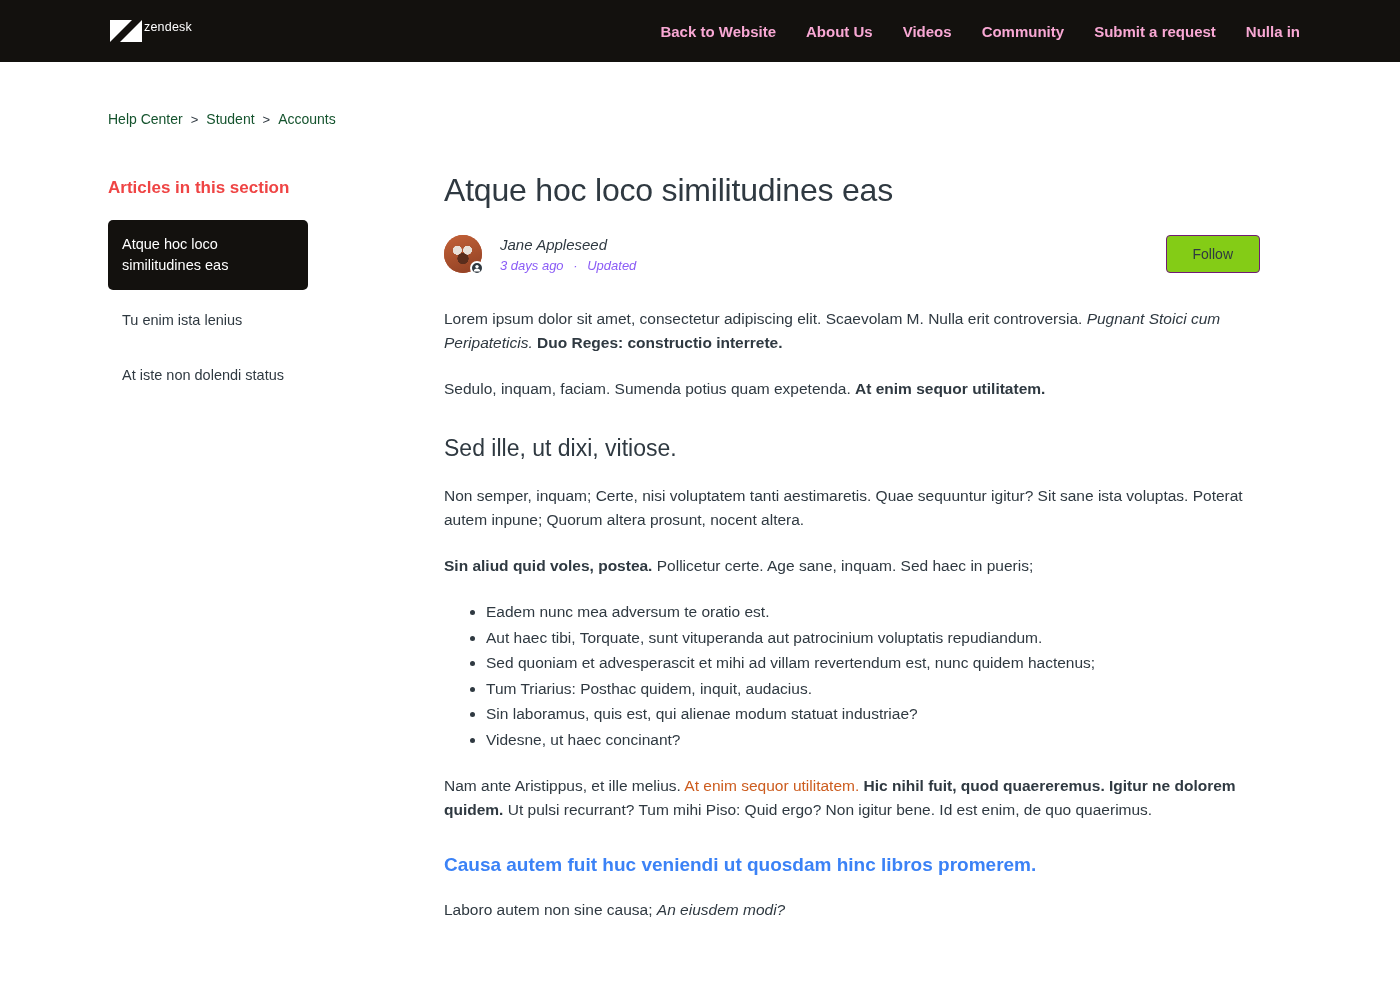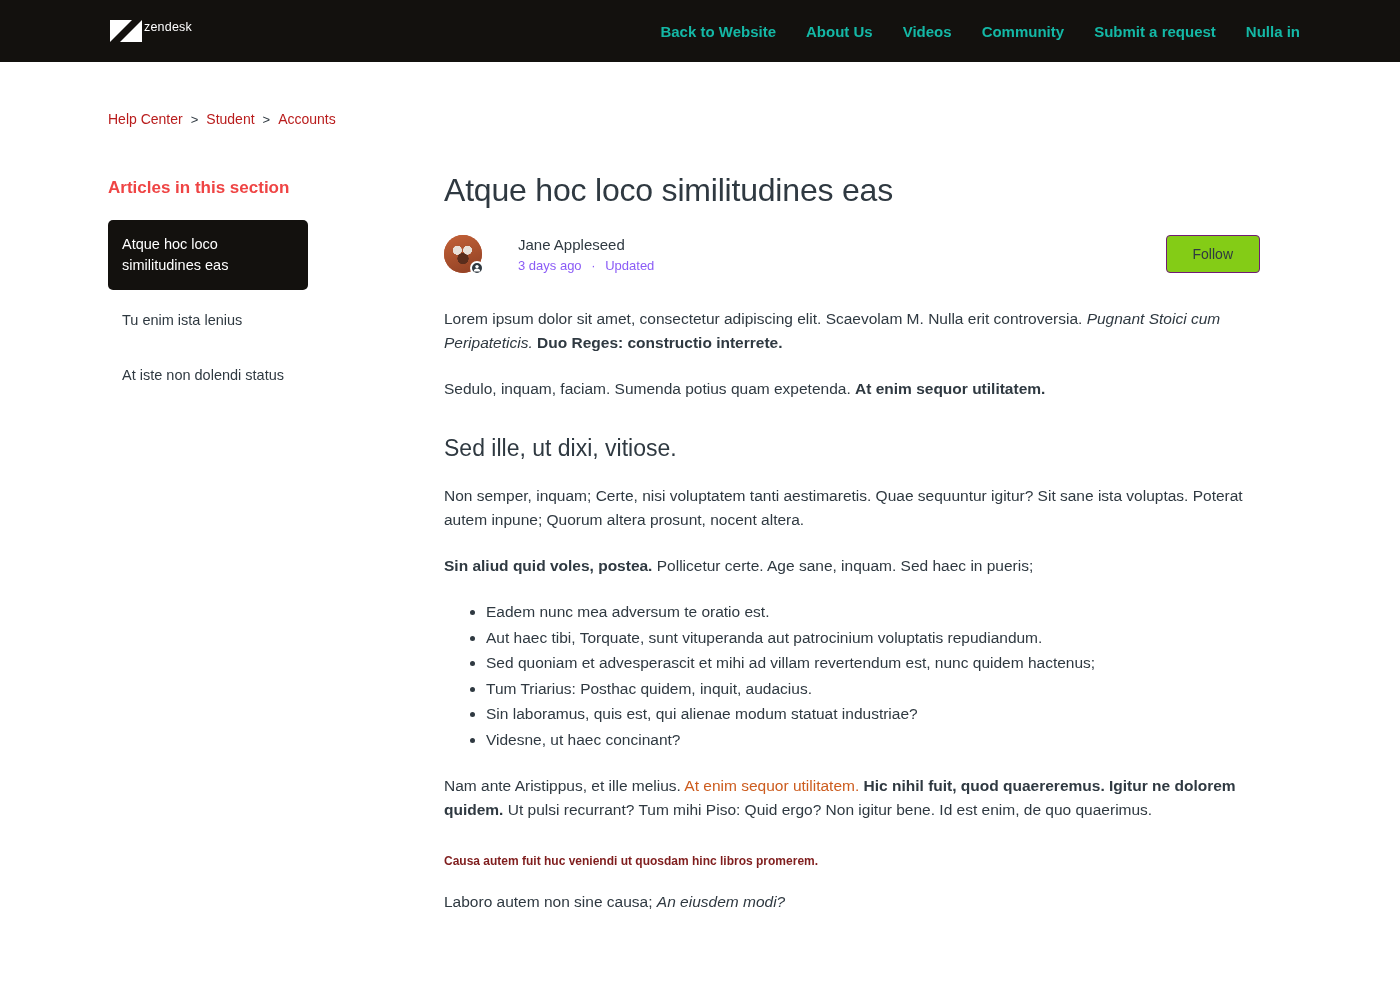--- a/index.html
+++ b/index.html
@@ -39,21 +39,21 @@
     letter-spacing: .2px;
     margin-top: 3px;
   }
   .topnav {
     margin-left: auto;
     display: flex;
     align-items: center;
     gap: 30px;
   }
   .topnav a {
-    color: #14b8a6;
+    color: #f9a8d4;
     font-size: 15px;
     font-weight: bold;
     text-decoration: none;
     white-space: nowrap;
     text-align: center;
   }
 
   
   .subhead {
     display: flex;
@@ -62,21 +62,21 @@
     height: 86px;
   }
   .breadcrumb {
     font-size: 14px;
     display: flex;
     align-items: center;
     gap: 8px;
     color: #555;
   }
   .breadcrumb a {
-    color: #b91c1c;
+    color: #14532d;
     text-decoration: none;
     font-size: 14px;
     text-align: center;
   }
   .breadcrumb .sep { color: #2f3941; font-size: 13px; }
 
   .search-wrap {
     margin-left: auto;
     width: 308px;
     height: 40px;
@@ -164,21 +164,21 @@
   .avatar .badge {
     position: absolute;
     right: -2px; bottom: -2px;
     width: 14px; height: 14px;
     border-radius: 50%;
     background: #2f3941;
     border: 2px solid #fff;
     display: flex; align-items: center; justify-content: center;
   }
   .avatar .badge svg { display:block; }
-  .meta-text { margin-left: 36px; }
+  .meta-text { margin-left: 18px; font-style: italic; }
   .meta-name { font-size: 15px; color: #2f3941; margin-bottom: 5px; }
   .meta-sub { font-size: 13px; color: #8b5cf6; }
   .meta-sub .dot { margin: 0 6px; }
   .follow-btn {
     margin-left: auto;
     border: 1px solid #701a75;
     background: #84cc16;
     border-radius: 4px;
     padding: 10px 26px;
     font-size: 14px;
@@ -193,24 +193,24 @@
     margin: 0 0 22px 0;
     color: #2f3941;
   }
   .body h2 {
     font-size: 23px;
     font-weight: normal;
     margin: 34px 0 22px 0;
     color: #2f3941;
   }
   .body h3 {
-    font-size: 12px;
+    font-size: 19px;
     font-weight: bold;
     margin: 32px 0 22px 0;
-    color: #7f1d1d;
+    color: #3b82f6;
   }
   .body ul {
     margin: 0 0 22px 0;
     padding-left: 42px;
   }
   .body li {
     font-size: 15.5px;
     line-height: 1.58;
     margin-bottom: 1px;
   }

